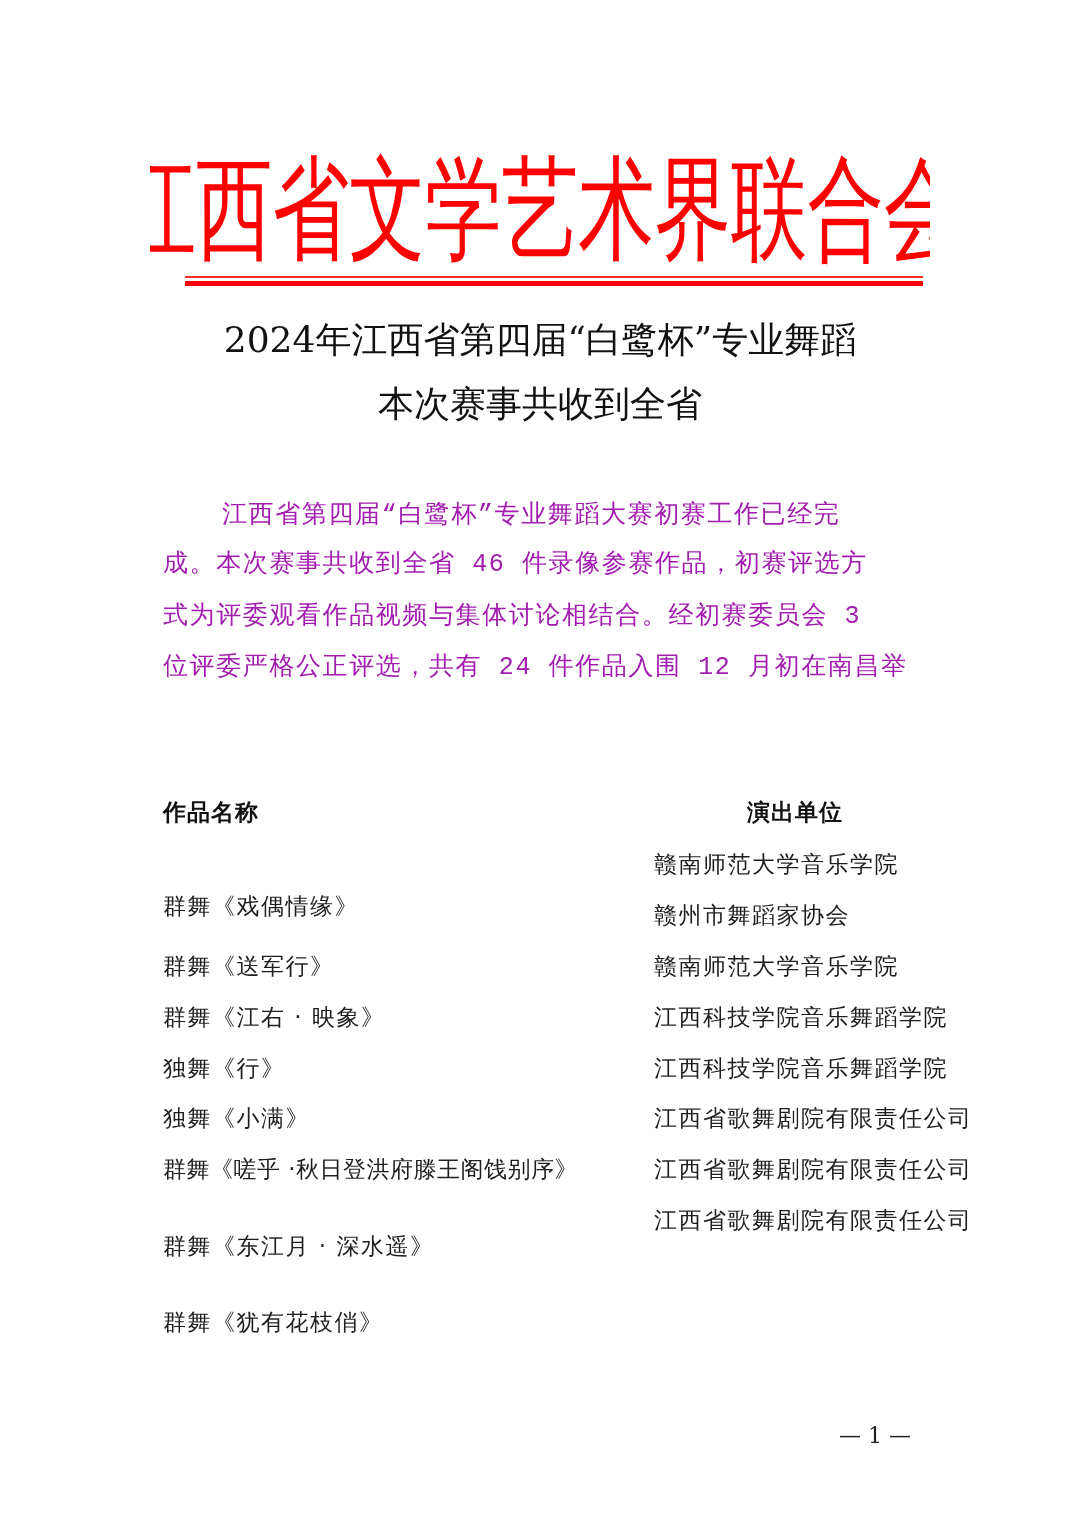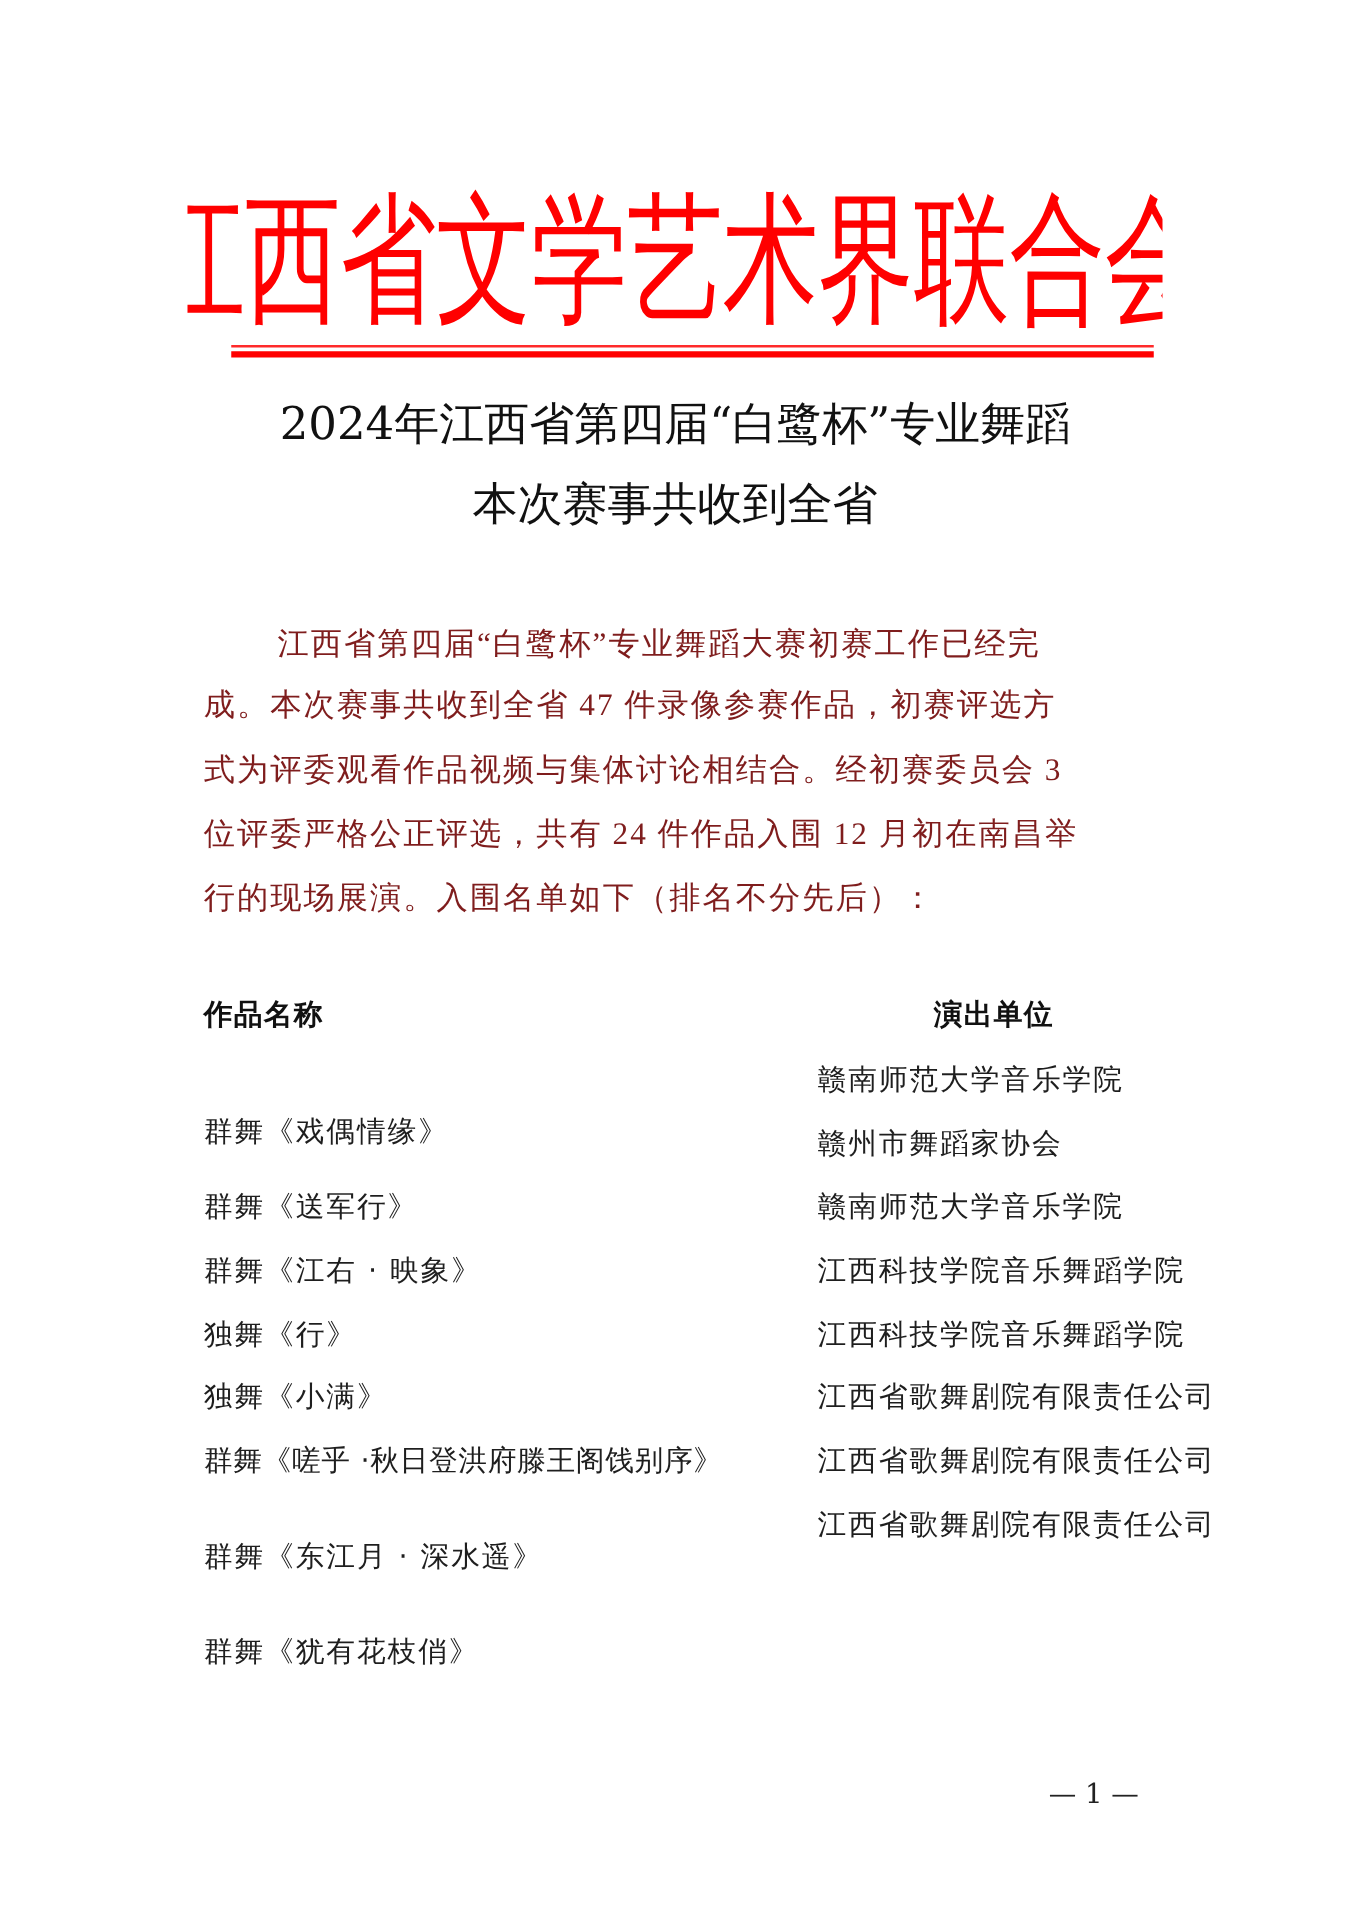--- a/index.html
+++ b/index.html
@@ -73,23 +73,23 @@
       line-height: 1;
     }
     .title-line-1 { top: 322px; }
     .title-line-2 { top: 386px; }
 
     
     .para {
       position: absolute;
       left: 163px;
       width: 760px;
-      font-family: Liberation Serif, serif;
+      font-family: Liberation Mono, monospace;
       font-size: 25px;
-      color: #7f1d1d;
+      color: #a21caf;
       line-height: 1;
       white-space: nowrap;
       letter-spacing: 1.6px;
     }
     .p1 { top: 503px; left: 222px; }
     .p2 { top: 552px; }
     .p3 { top: 604px; }
     .p4 { top: 655px; }
     .p5 { top: 706px; }
 
@@ -144,24 +144,23 @@
   <div class="masthead">
     <span class="masthead-text">江西省文学艺术界联合会</span>
   </div>
   <div class="red-rule-thin"></div>
   <div class="red-rule-thick"></div>
 
   <div class="title title-line-1">2024年江西省第四届“白鹭杯”专业舞蹈</div>
   <div class="title title-line-2">本次赛事共收到全省</div>
 
   <div class="para p1">江西省第四届“白鹭杯”专业舞蹈大赛初赛工作已经完</div>
-  <div class="para p2">成。本次赛事共收到全省 47 件录像参赛作品，初赛评选方</div>
+  <div class="para p2">成。本次赛事共收到全省 46 件录像参赛作品，初赛评选方</div>
   <div class="para p3">式为评委观看作品视频与集体讨论相结合。经初赛委员会 3</div>
   <div class="para p4">位评委严格公正评选，共有 24 件作品入围 12 月初在南昌举</div>
-  <div class="para p5">行的现场展演。入围名单如下（排名不分先后）：</div>
 
   <div class="th th-work">作品名称</div>
   <div class="th th-unit">演出单位</div>
 
   <div class="cell work" style="top:879px;margin-top:16px;">群舞《戏偶情缘》</div>
   <div class="cell unit" style="top:853px;">赣南师范大学音乐学院</div>
   <div class="cell unit" style="top:904px;">赣州市舞蹈家协会</div>
 
   <div class="cell work" style="top:955px;">群舞《送军行》</div>
   <div class="cell unit" style="top:955px;">赣南师范大学音乐学院</div>

